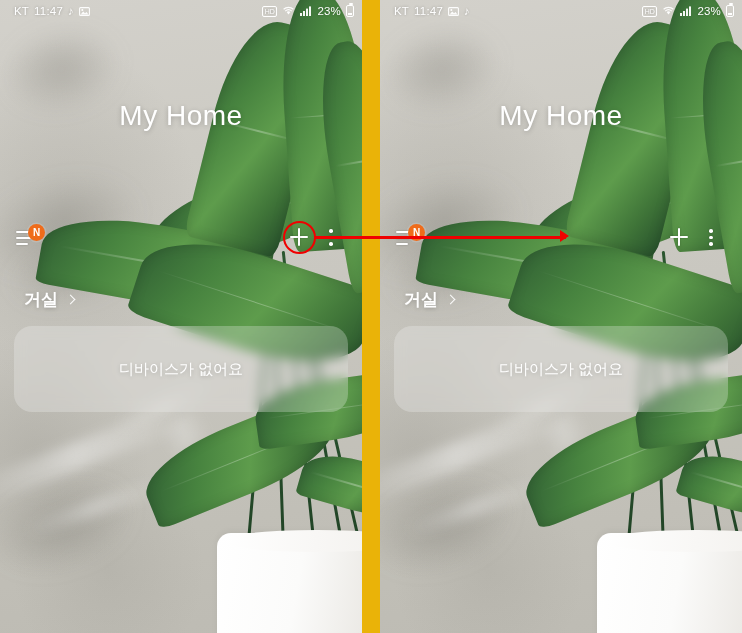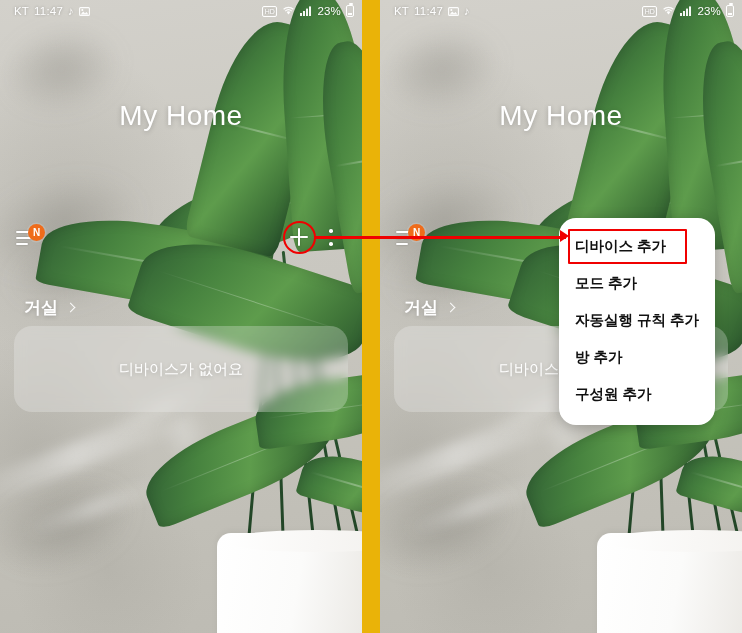--- a/index.html
+++ b/index.html
@@ -192,21 +192,21 @@
   }
   .kebab i {
     position:absolute; left:0; width:3.5px; height:3.5px; border-radius:50%;
     background:#fff; box-shadow: 0 0 2px rgba(0,0,0,.25);
   }
   .kebab i:nth-child(1){ top: 1px; }
   .kebab i:nth-child(2){ top: 7.5px; }
   .kebab i:nth-child(3){ top: 14px; }
 
   .room-label {
-    position: absolute; left: 24px; top: 296px;
+    position: absolute; left: 24px; top: 288px;
     display: flex; align-items: center; gap: 9px;
     color: #ffffff; font-size: 17px; font-weight: 600;
     text-shadow: 0 1px 4px rgba(0,0,0,0.22);
     z-index: 5;
   }
   .chev {
     width: 7px; height: 7px;
     border-top: 1.6px solid #fff; border-right: 1.6px solid #fff;
     transform: rotate(45deg);
     opacity: .95;
@@ -473,27 +473,20 @@
 
     <div class="room-label">
       <span>거실</span>
       <span class="chev"></span>
     </div>
 
     <div class="device-card">
       <span>디바이스가 없어요</span>
     </div>
 
-    <div class="dropdown">
-      <div class="menu-item highlight">디바이스 추가</div>
-      <div class="menu-item">모드 추가</div>
-      <div class="menu-item">자동실행 규칙 추가</div>
-      <div class="menu-item">방 추가</div>
-      <div class="menu-item">구성원 추가</div>
-    </div>
   </div>
 
   <div class="annotation">
     <div class="ann-circle"></div>
     <div class="ann-line"></div>
     <div class="ann-arrow"></div>
   </div>
 
 </div>
 

